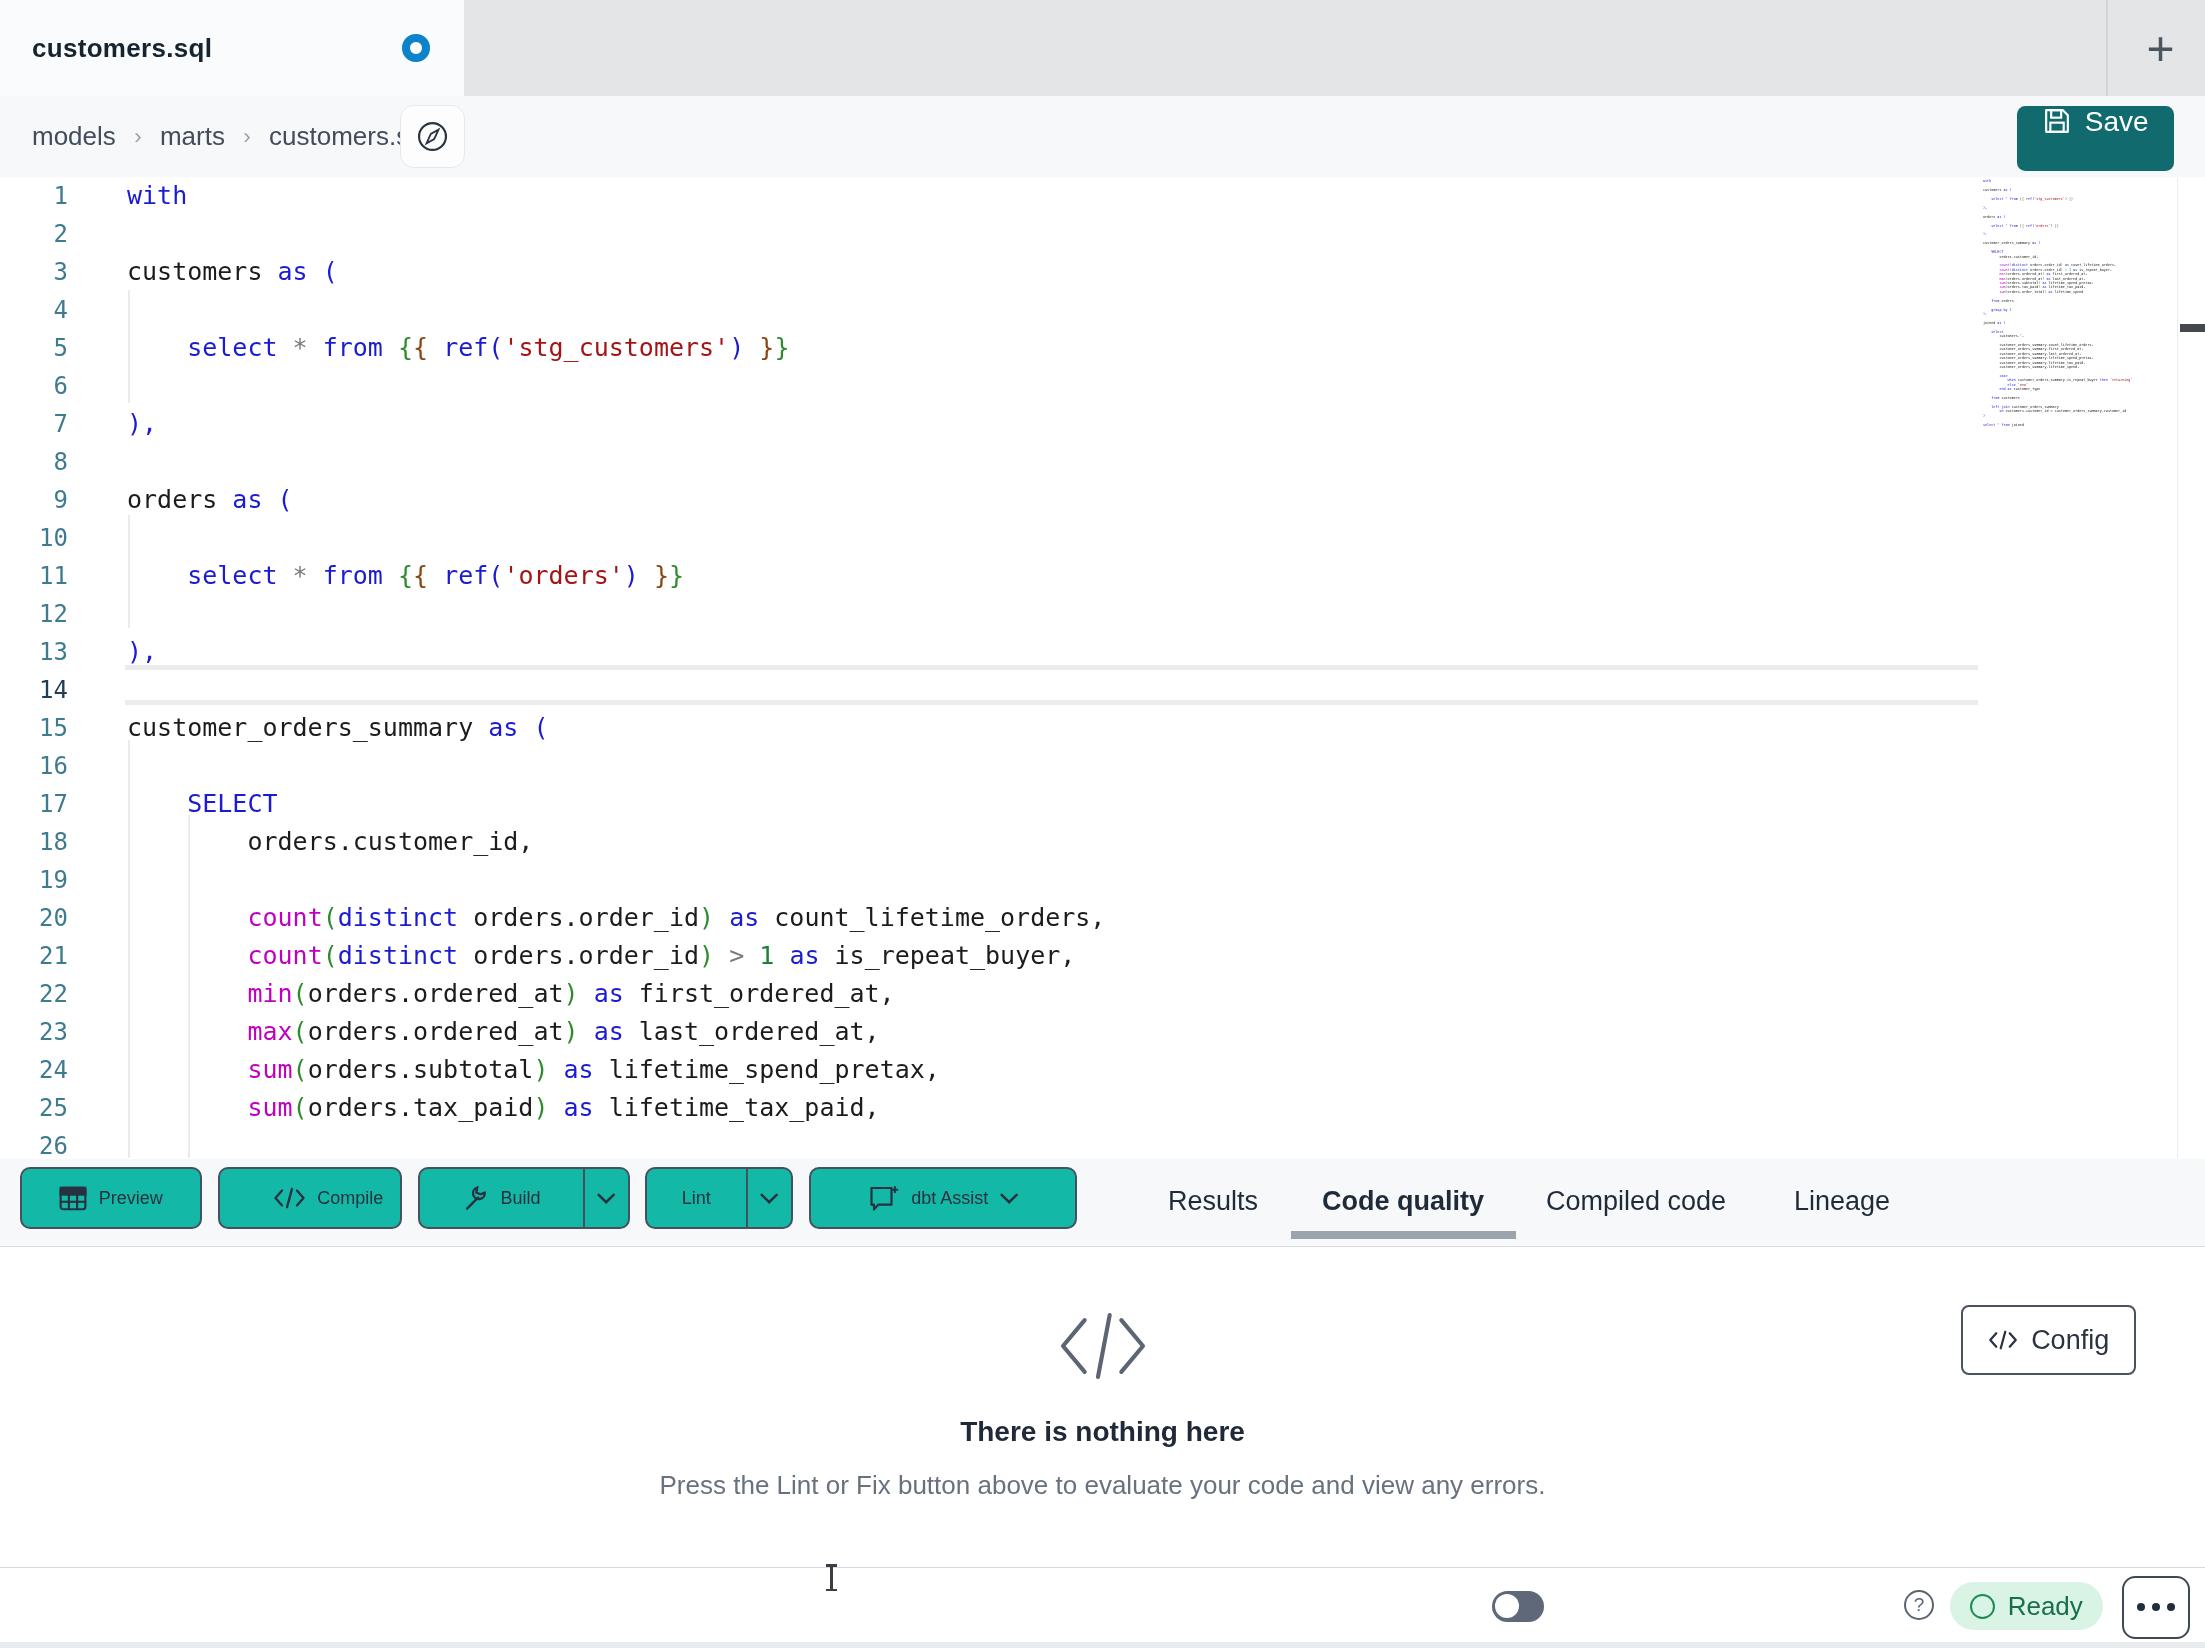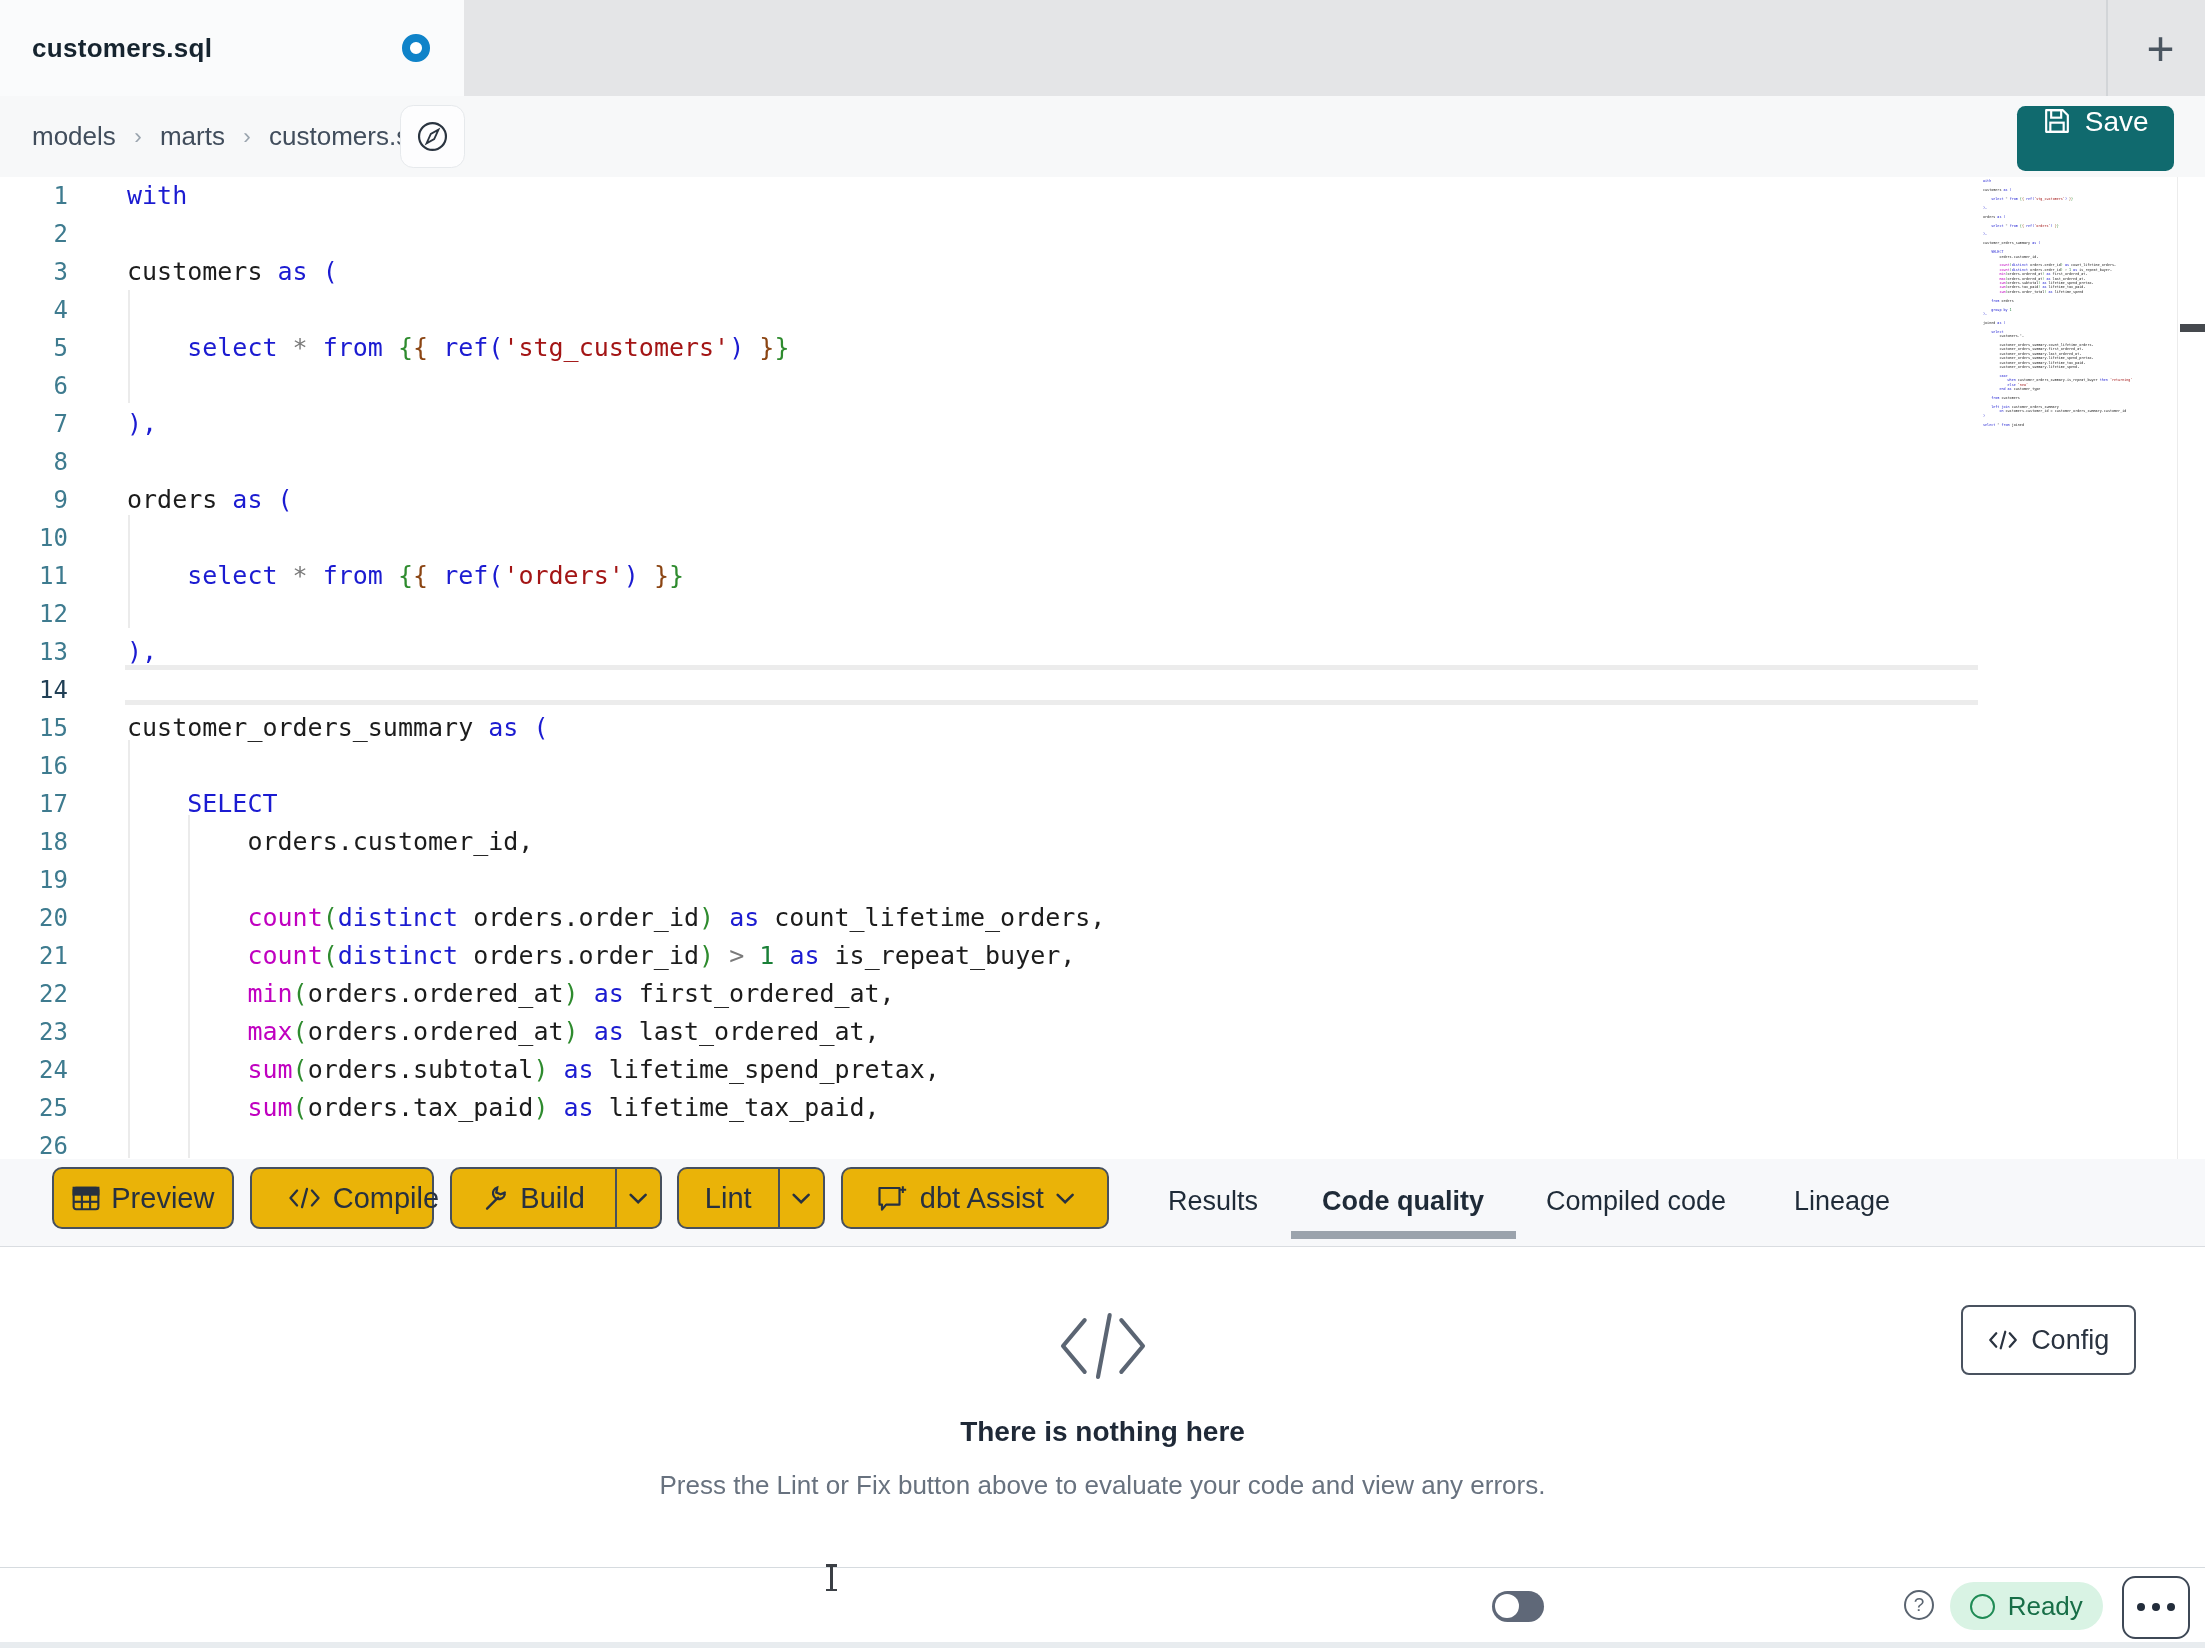--- a/index.html
+++ b/index.html
@@ -44,22 +44,22 @@
   .minimap{position:absolute;left:1983px;top:1.7px;width:193px;height:265px;overflow:hidden;z-index:3;cursor:pointer;}
   .minimap-inner{transform:scale(0.34);transform-origin:0 0;width:575px;}
   .mm-line{height:13px;line-height:13px;font-size:10px;white-space:pre;color:#1c1c1c;}
   .scrolltrack{position:absolute;left:2177px;top:0;width:28px;height:982px;background:#fff;
                border-left:1.7px solid #ececec;box-sizing:border-box;z-index:4;}
   .scrollthumb{position:absolute;left:1.7px;top:147px;width:27px;height:7.5px;background:#45494e;}
 
   
   .toolbar{position:absolute;left:0;top:1159px;width:2205px;height:88px;background:#f7f8fa;
            border-bottom:1.7px solid #dadde1;box-sizing:border-box;}
-  .btn{position:absolute;top:8.3px;height:62px;border:2.5px solid #46505e;border-radius:10px;background:#eab308;
-       display:flex;align-items:center;box-sizing:border-box;font-size:29px;color:#273140;cursor:pointer;margin-left:32px;}
+  .btn{position:absolute;top:8.3px;height:62px;border:2.5px solid #46505e;border-radius:10px;background:#14b8a6;
+       display:flex;align-items:center;box-sizing:border-box;font-size:18px;color:#273140;cursor:pointer;}
   .btn .sect{display:flex;align-items:center;justify-content:center;gap:11.7px;height:100%;flex:1;}
   .split-sep{width:2.5px;align-self:stretch;background:#46505e;}
   .chev-sect{width:43px;display:flex;align-items:center;justify-content:center;height:100%;cursor:pointer;}
   .paneltab{position:absolute;top:0;height:85px;display:flex;align-items:center;font-size:27px;
             color:#1f2b38;cursor:pointer;}
   .paneltab.active{font-weight:700;}
   .tab-underline{position:absolute;left:1291px;top:72px;width:225px;height:8.3px;background:#9ba3ac;}
 
   
   .panel{position:absolute;left:0;top:1247px;width:2205px;height:319px;background:#fff;}

